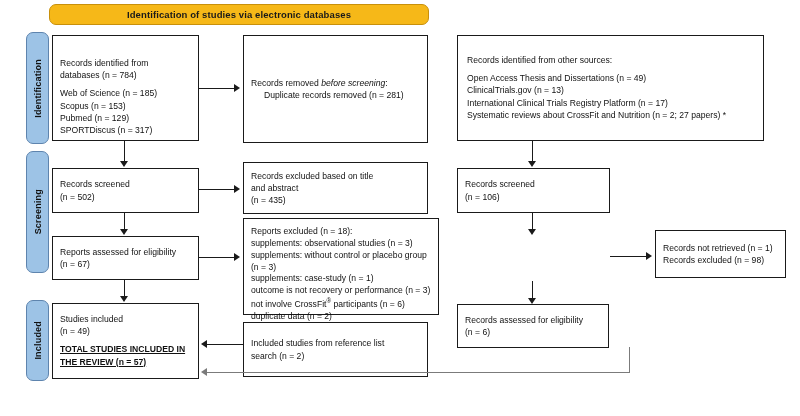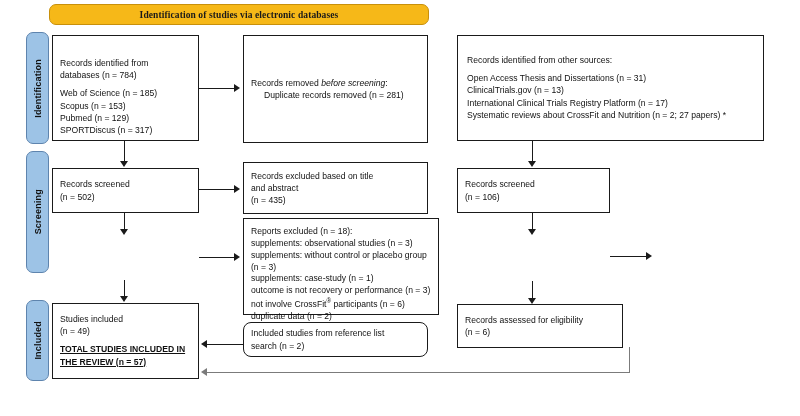--- a/index.html
+++ b/index.html
@@ -3,21 +3,21 @@
 <meta charset="utf-8">
 <style>
   html,body{margin:0;padding:0;background:#ffffff;}
   body{width:800px;height:416px;position:relative;overflow:hidden;
        font-family:"Liberation Sans","DejaVu Sans",sans-serif;
        -webkit-font-smoothing:antialiased;}
   #canvas{position:absolute;left:0;top:0;width:800px;height:416px;}
 
   .hdr{position:absolute;background:#F6B818;border:1px solid #C8900B;border-radius:7px;
        display:flex;align-items:center;justify-content:center;
-       font-size:9.5px;font-weight:bold;color:#1a1a1a;letter-spacing:.1px;text-align:center;font-family:Liberation Serif, serif;}
+       font-size:9.5px;font-weight:bold;color:#1a1a1a;letter-spacing:.1px;text-align:center;}
 
   .sidelabel{position:absolute;background:#9DC3E6;border:1px solid #5E84AE;border-radius:7px;
        display:flex;align-items:center;justify-content:center;}
   .sidelabel span{writing-mode:vertical-rl;transform:rotate(180deg);
        font-size:9px;font-weight:bold;color:#111;letter-spacing:.2px;white-space:nowrap;}
 
   .box{position:absolute;background:#fff;border:1.6px solid #1a1a1a;
        box-sizing:border-box;padding:6px 7px;display:flex;align-items:center;}
   .box .inner{width:100%;font-size:8.6px;line-height:1.42;color:#111;}
   .box.topalign{align-items:flex-start;}
@@ -99,20 +99,26 @@
       <span>and abstract</span><br>
       <span>(n = 435)</span>
     </div>
   </div>
 
   <div class="ln h" style="left:199px;top:189px;width:36px;"></div>
   <div class="arw rt" style="left:234px;top:185px;"></div>
   <div class="ln v" style="left:124px;top:213px;height:18px;"></div>
   <div class="arw dn" style="left:120px;top:229px;"></div>
 
+  <div class="box" style="left:52px;top:236px;width:147px;height:44px;">
+    <div class="inner">
+      <span>Reports assessed for eligibility</span><br>
+      <span>(n = 67)</span>
+    </div>
+  </div>
 
   <div class="box topalign thin" style="left:243px;top:218px;width:196px;height:97px;padding-top:7px;">
     <div class="inner" style="line-height:1.38;">
       <span>Reports excluded (n = 18):</span><br>
       <span>supplements: observational studies (n = 3)</span><br>
       <span>supplements: without control or placebo group</span><br>
       <span>(n = 3)</span><br>
       <span>supplements: case-study (n = 1)</span><br>
       <span>outcome is not recovery or performance (n = 3)</span><br>
       <span>not involve CrossFit</span><span class="sup">®</span><span> participants (n = 6)</span><br>
@@ -128,67 +134,73 @@
   <div class="box topalign" style="left:52px;top:303px;width:147px;height:76px;padding-top:9px;">
     <div class="inner">
       <span>Studies included</span><br>
       <span>(n = 49)</span>
       <span class="sp"></span>
       <span class="bold">TOTAL STUDIES INCLUDED IN</span><br>
       <span class="bold">THE REVIEW (n = 57)</span>
     </div>
   </div>
 
-  <div class="box thin" style="left:243px;top:322px;width:185px;height:35px;border-radius:8px;">
+  <div class="box thin" style="left:243px;top:322px;width:185px;height:55px;">
     <div class="inner">
       <span>Included studies from reference list</span><br>
       <span>search (n = 2)</span>
     </div>
   </div>
 
   <div class="ln h" style="left:207px;top:344px;width:37px;"></div>
   <div class="arw lf" style="left:201px;top:340px;"></div>
 
   <div class="ln grey" style="left:207px;top:372px;width:423px;"></div>
   <div class="ln greyv" style="left:629px;top:347px;height:26px;"></div>
   <div class="arw lf" style="left:201px;top:368px;border-right-color:#7b7b7b;"></div>
 
   <div class="box topalign" style="left:457px;top:35px;width:307px;height:106px;padding-top:18px;padding-left:9px;">
     <div class="inner">
       <span>Records identified from other sources:</span>
       <span class="sp"></span>
-      <span>Open Access Thesis and Dissertations (n = 31)</span><br>
+      <span>Open Access Thesis and Dissertations (n = 49)</span><br>
       <span>ClinicalTrials.gov (n = 13)</span><br>
       <span>International Clinical Trials Registry Platform (n = 17)</span><br>
       <span>Systematic reviews about CrossFit and Nutrition (n = 2; 27 papers) </span><span>*</span>
     </div>
   </div>
 
   <div class="ln v" style="left:532px;top:141px;height:22px;"></div>
   <div class="arw dn" style="left:528px;top:161px;"></div>
 
   <div class="box" style="left:457px;top:168px;width:153px;height:45px;">
     <div class="inner">
       <span>Records screened</span><br>
       <span>(n = 106)</span>
     </div>
   </div>
 
   <div class="ln v" style="left:532px;top:213px;height:18px;"></div>
   <div class="arw dn" style="left:528px;top:229px;"></div>
 
 
+  <div class="box thin" style="left:655px;top:230px;width:131px;height:48px;">
+    <div class="inner">
+      <span>Records not retrieved (n = 1)</span><br>
+      <span>Records excluded (n = 98)</span>
+    </div>
+  </div>
 
   <div class="ln h" style="left:610px;top:256px;width:37px;"></div>
   <div class="arw rt" style="left:646px;top:252px;"></div>
 
   <div class="ln v" style="left:532px;top:281px;height:19px;"></div>
   <div class="arw dn" style="left:528px;top:298px;"></div>
 
-  <div class="box" style="left:457px;top:304px;width:166px;height:44px;">
+  <div class="box" style="left:457px;top:304px;width:152px;height:44px;">
     <div class="inner">
       <span>Records assessed for eligibility</span><br>
       <span>(n = 6)</span>
     </div>
   </div>
 
 
 </div>
 
 </body></html>

